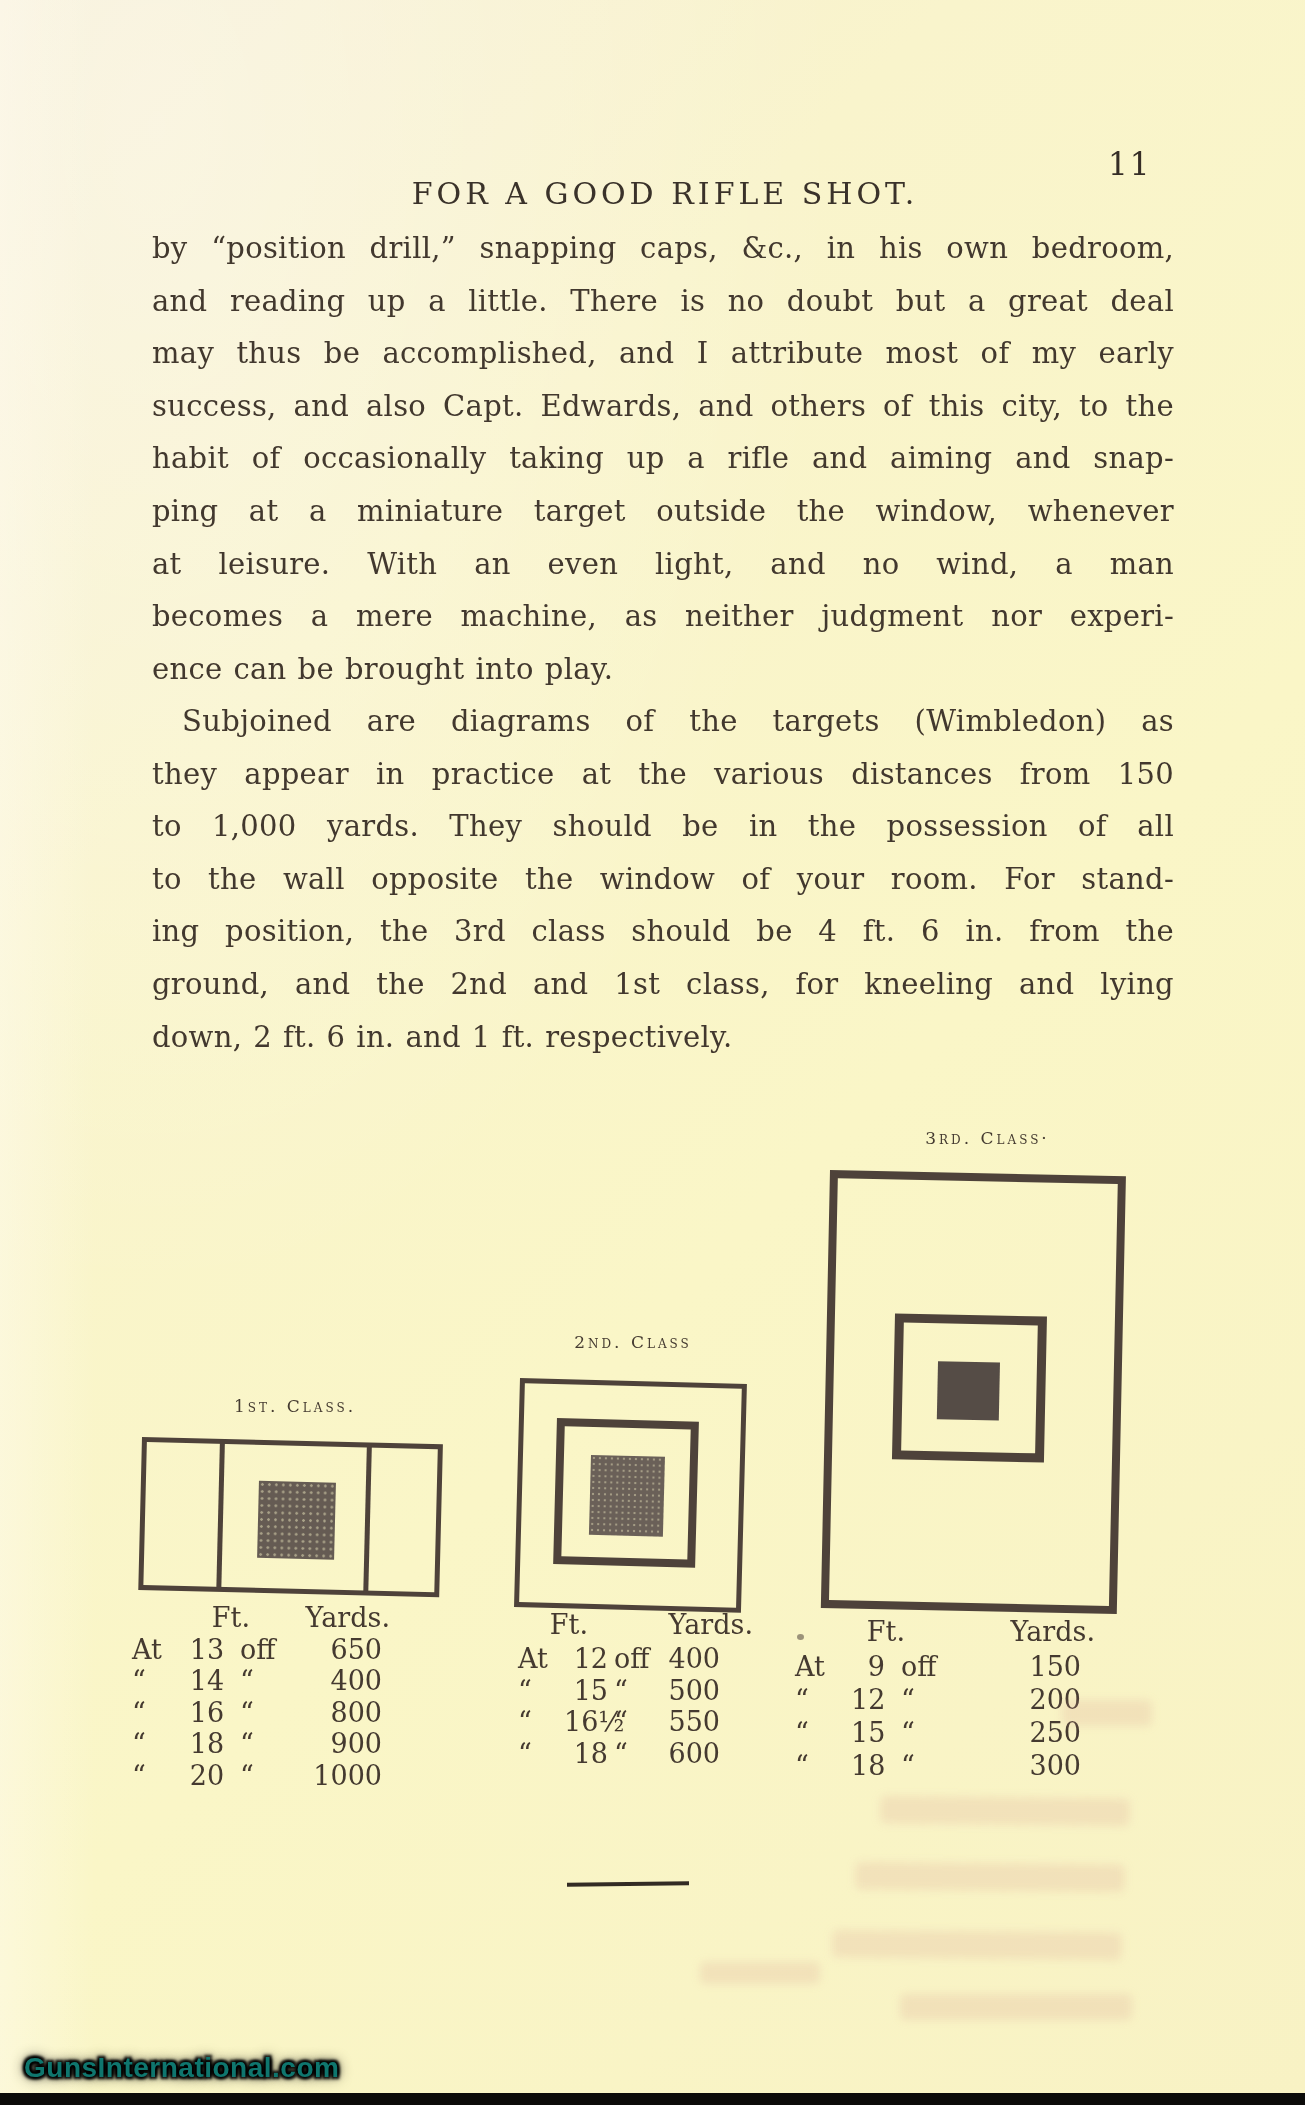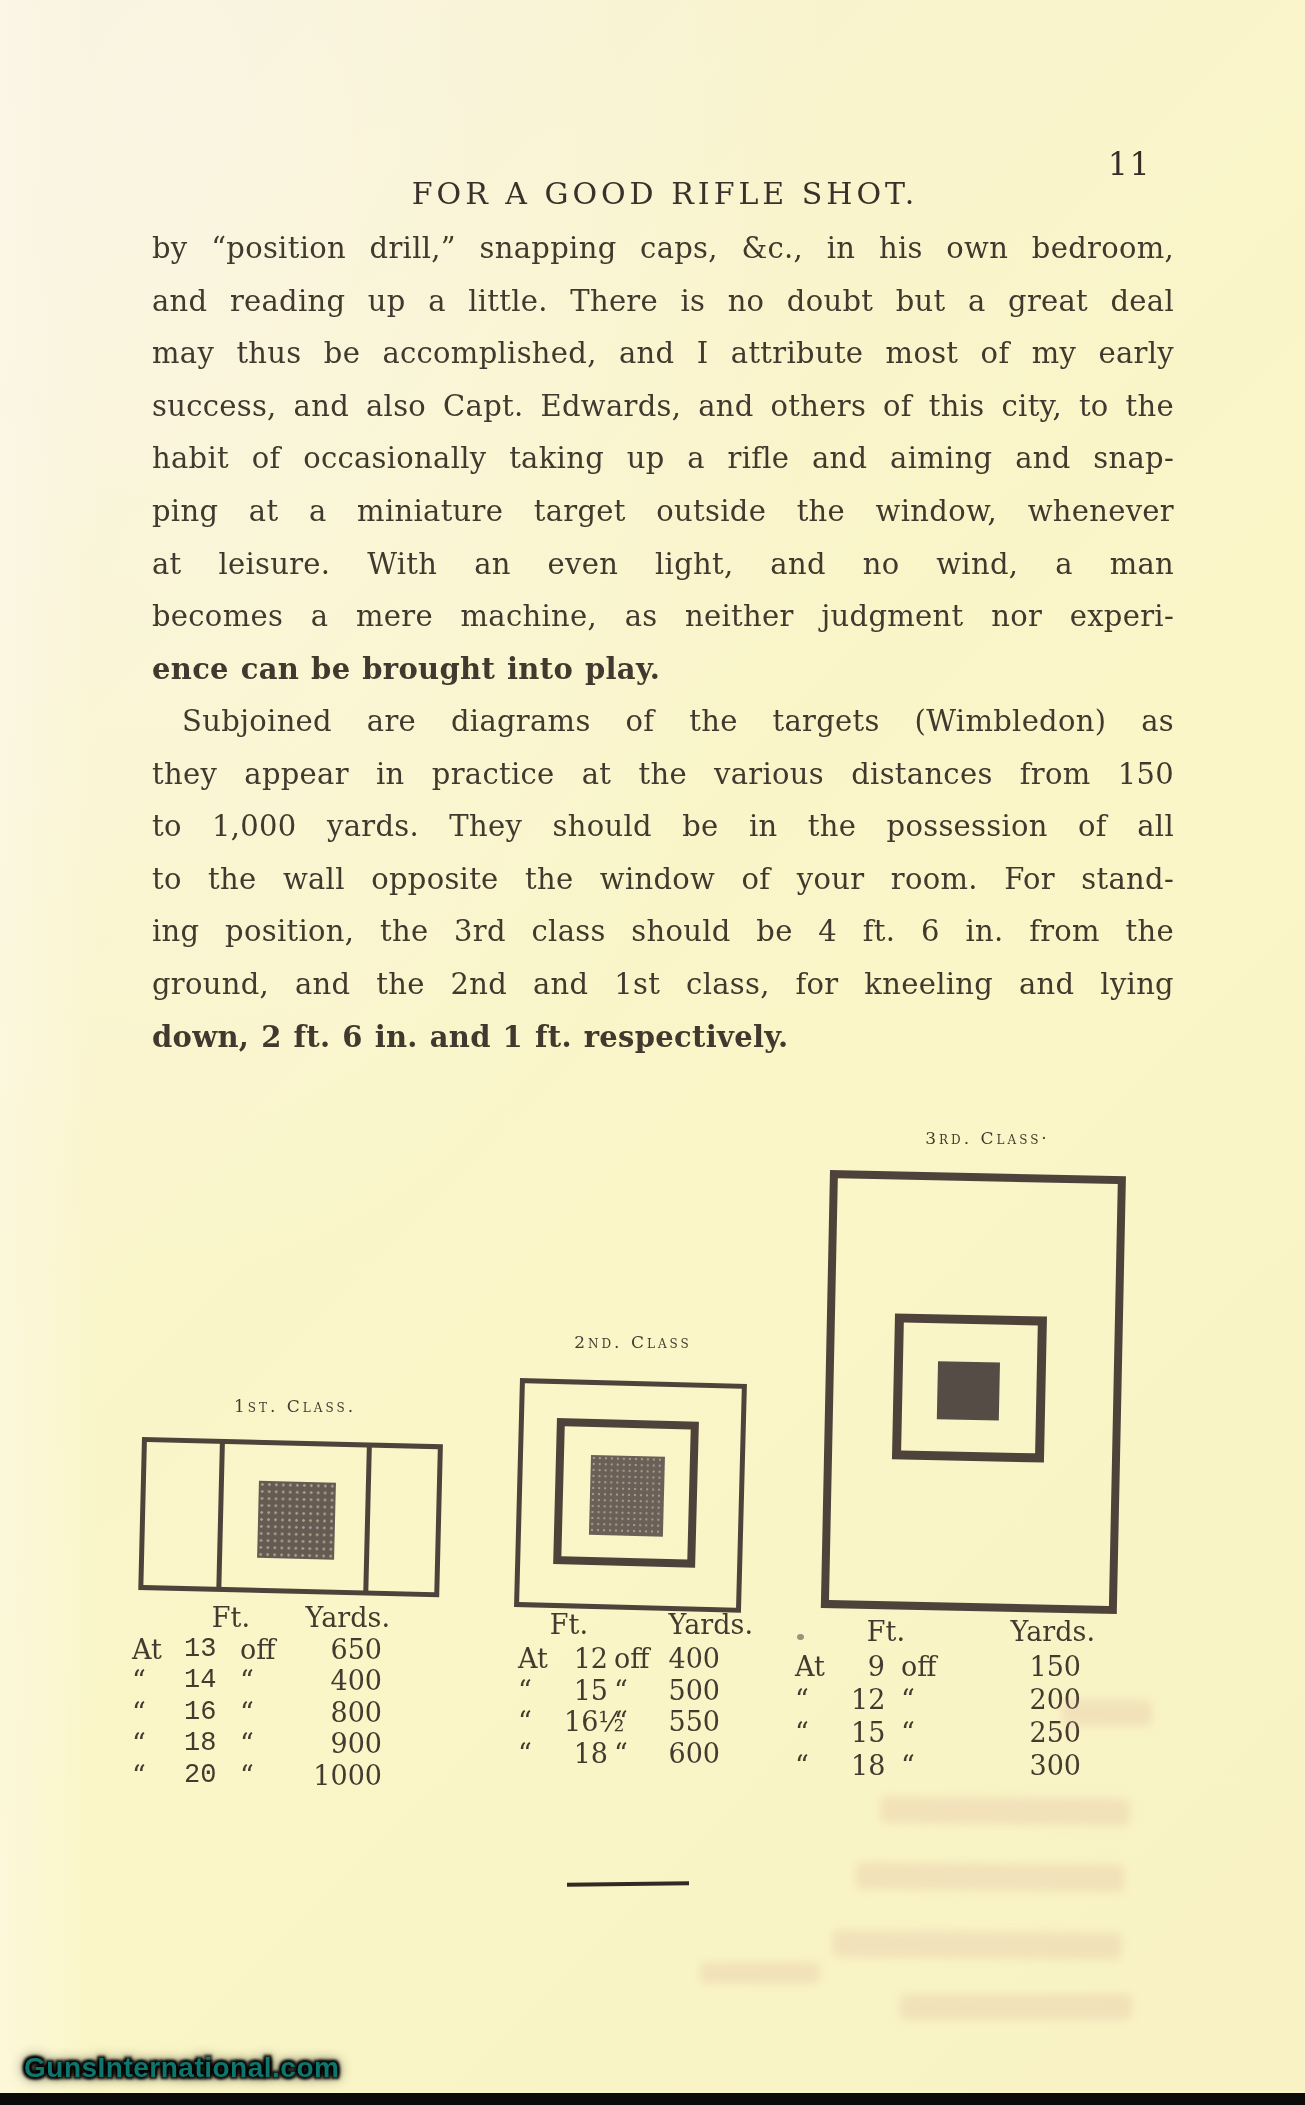--- a/index.html
+++ b/index.html
@@ -14,21 +14,21 @@
   .vignette{position:absolute;inset:0;pointer-events:none;
     background:linear-gradient(90deg,rgba(255,251,240,0.45),rgba(255,251,240,0) 95px);}
   
   .title{position:absolute;left:300px;top:148px;width:730px;text-align:center;
     font-size:30px;letter-spacing:4px;color:#3a322a;margin-top:28px;}
   .pagenum{position:absolute;left:1108px;top:146px;font-size:31px;letter-spacing:2px;color:#352d26;}
   
   .para{position:absolute;left:152px;width:1022px;font-size:29px;
     letter-spacing:0.3px;word-spacing:1.5px;color:#42382e;}
   .para .line{height:52.6px;line-height:52.6px;text-align:justify;text-align-last:justify;white-space:nowrap;}
-  .para .line.last{text-align-last:left;font-weight:bold;}
+  .para .line.last{text-align-last:left;}
   .para .line.indent{text-indent:30px;}
   #para1{top:222px;}
   #para2{top:695px;}
   
   .lbl{position:absolute;font-size:17px;font-variant:small-caps;letter-spacing:3px;
     text-align:center;color:#453b31;}
   #lbl1{left:190px;top:1396px;width:210px;}
   #lbl2{left:528px;top:1332px;width:210px;}
   #lbl3{left:880px;top:1128px;width:215px;}
   
@@ -51,21 +51,21 @@
   .tbl{position:absolute;font-size:27px;color:#453a30;}
   .tbl .h{position:absolute;top:0;text-align:right;}
   .tbl .rows{position:absolute;left:0;}
   .trow{display:flex;}
   #table1{left:130px;top:1602px;}
   #table1 .h-ft{left:50px;width:70px;}
   #table1 .h-yd{left:155px;width:105px;}
   #table1 .rows{top:32px;}
   #table1 .trow{height:31.4px;line-height:31.4px;}
   #table1 .c1{width:52px;padding-left:2px;}
-  #table1 .c2{width:46px;text-align:left;font-family:Liberation Mono, monospace;}
+  #table1 .c2{width:46px;text-align:center;}
   #table1 .c3{width:62px;padding-left:10px;}
   #table1 .c4{width:80px;text-align:right;}
   #table2{left:518px;top:1609px;}
   #table2 .h-ft{left:10px;width:60px;}
   #table2 .h-yd{left:130px;width:105px;}
   #table2 .rows{top:34px;}
   #table2 .trow{height:31.6px;line-height:31.6px;}
   #table2 .c1{width:46px;}
   #table2 .c2{width:44px;text-align:right;}
   #table2 .c3{width:48px;padding-left:6px;}

